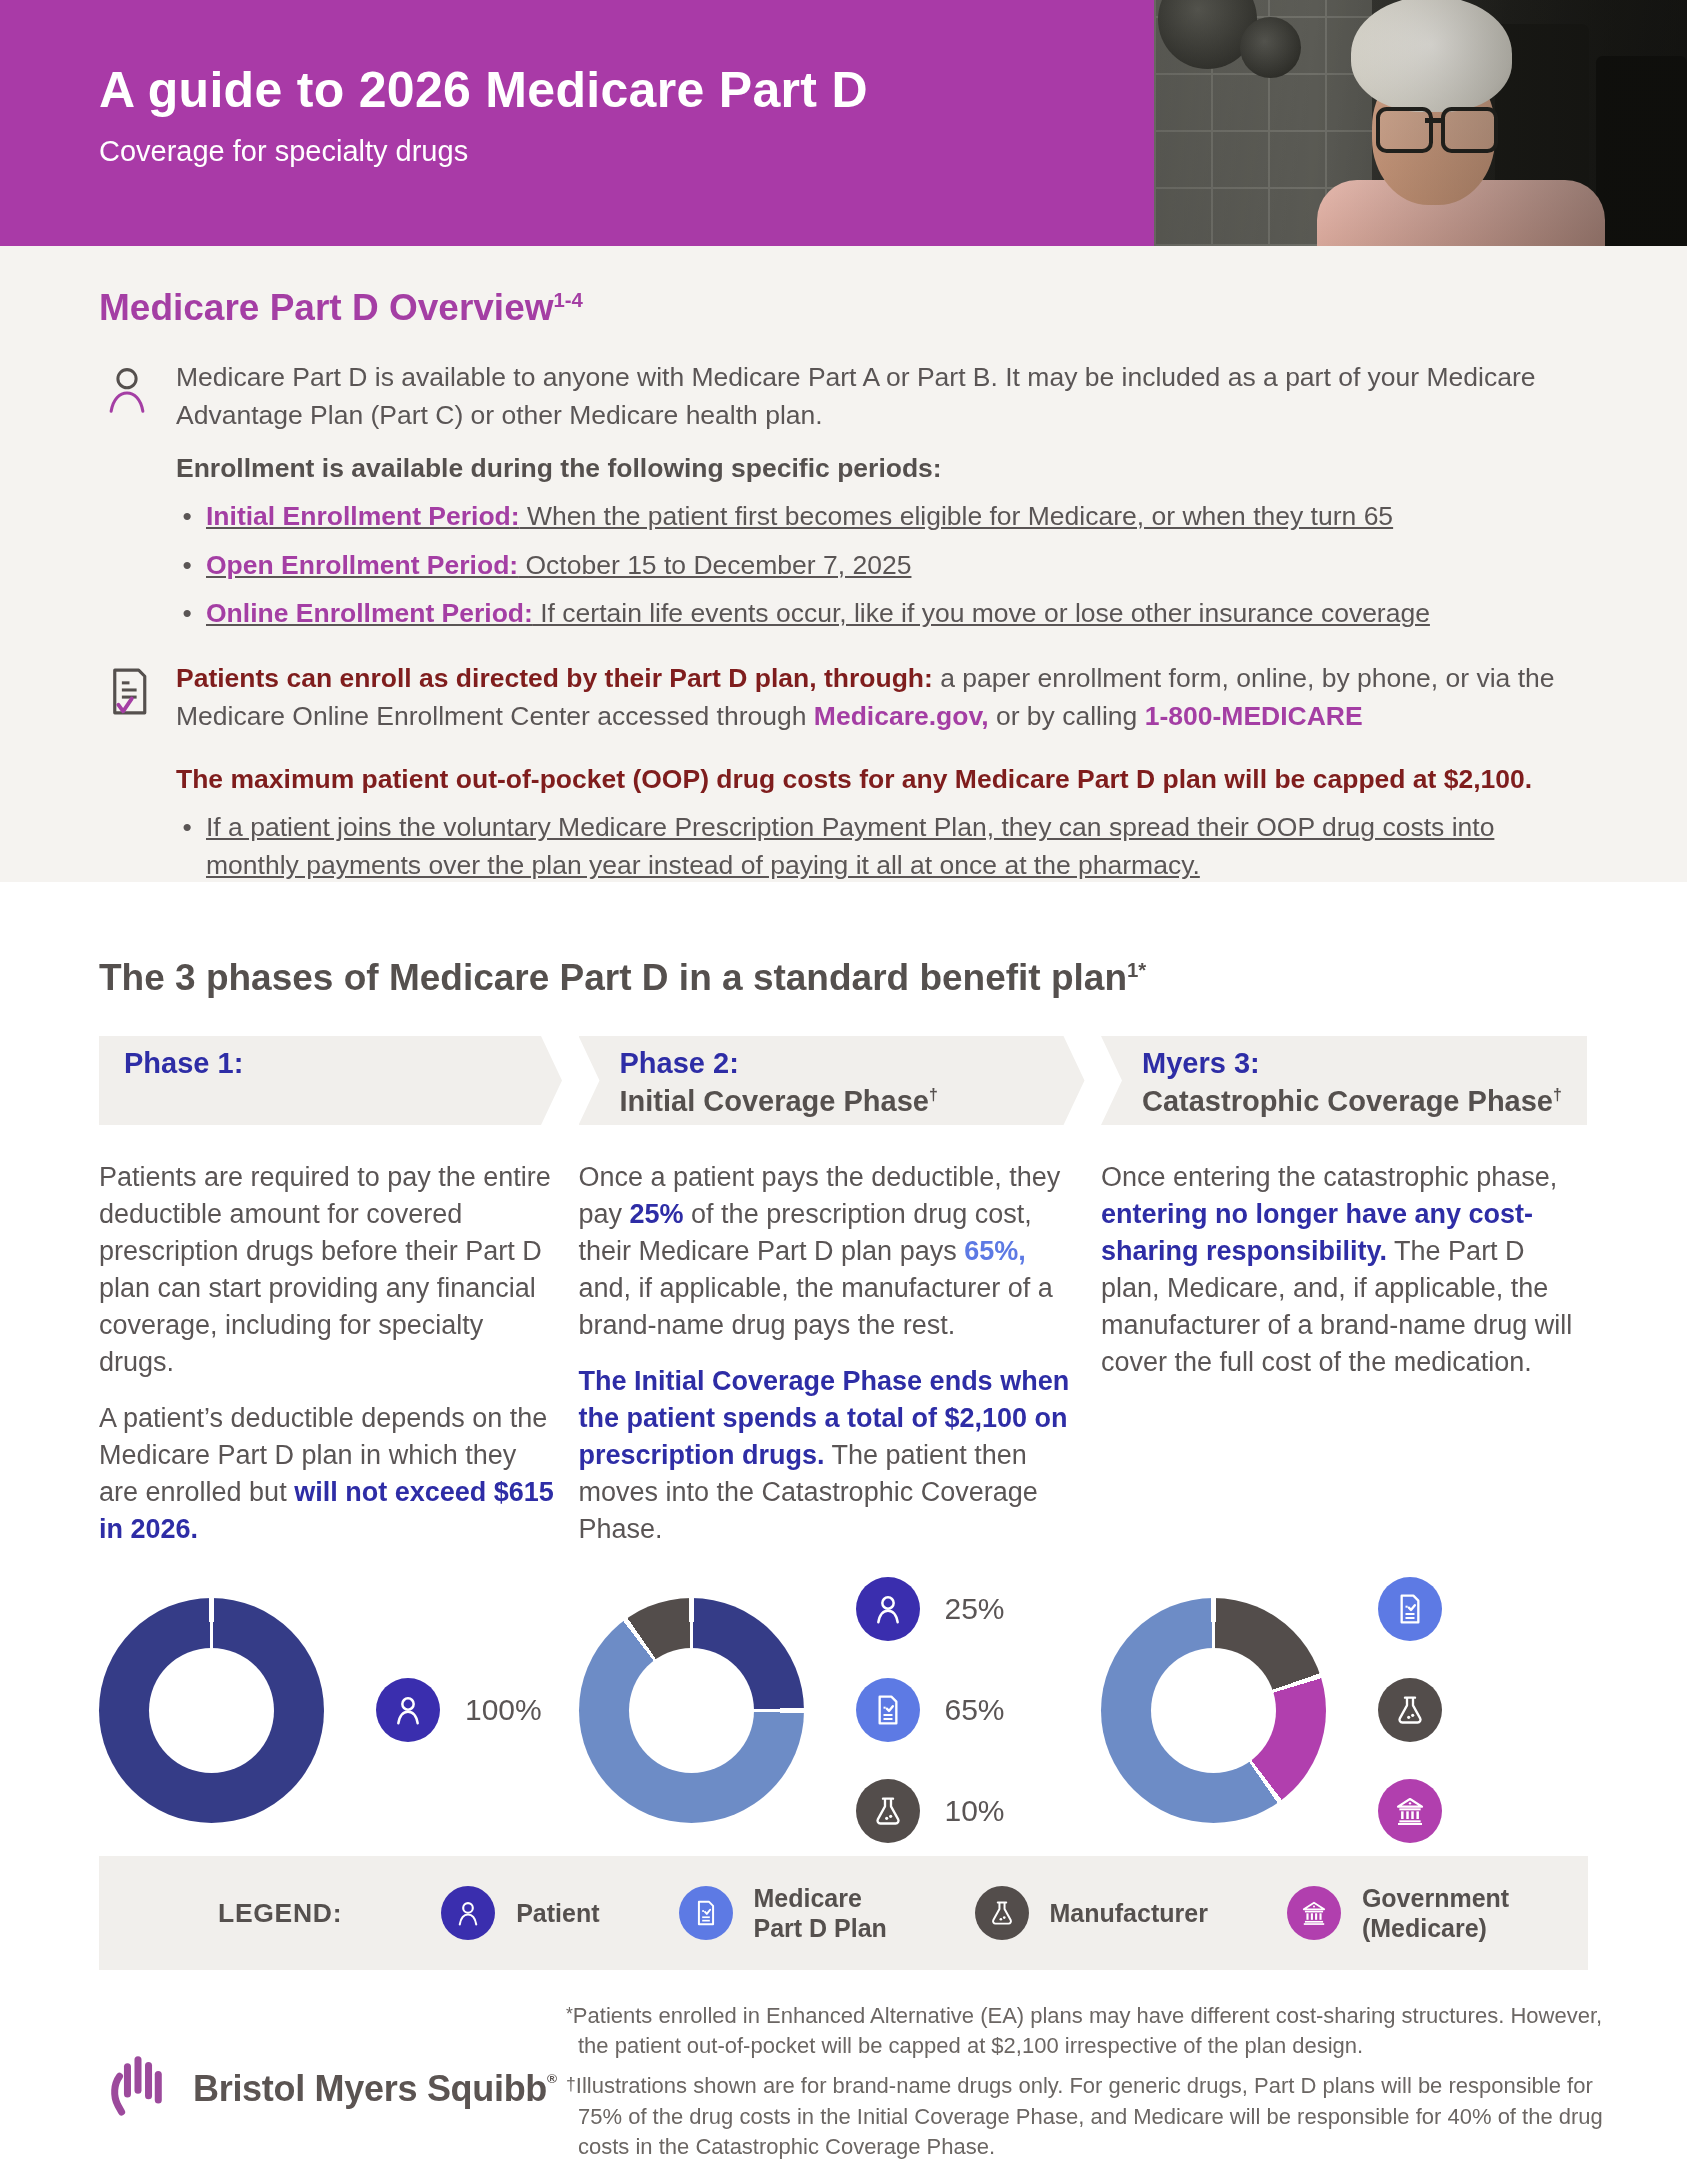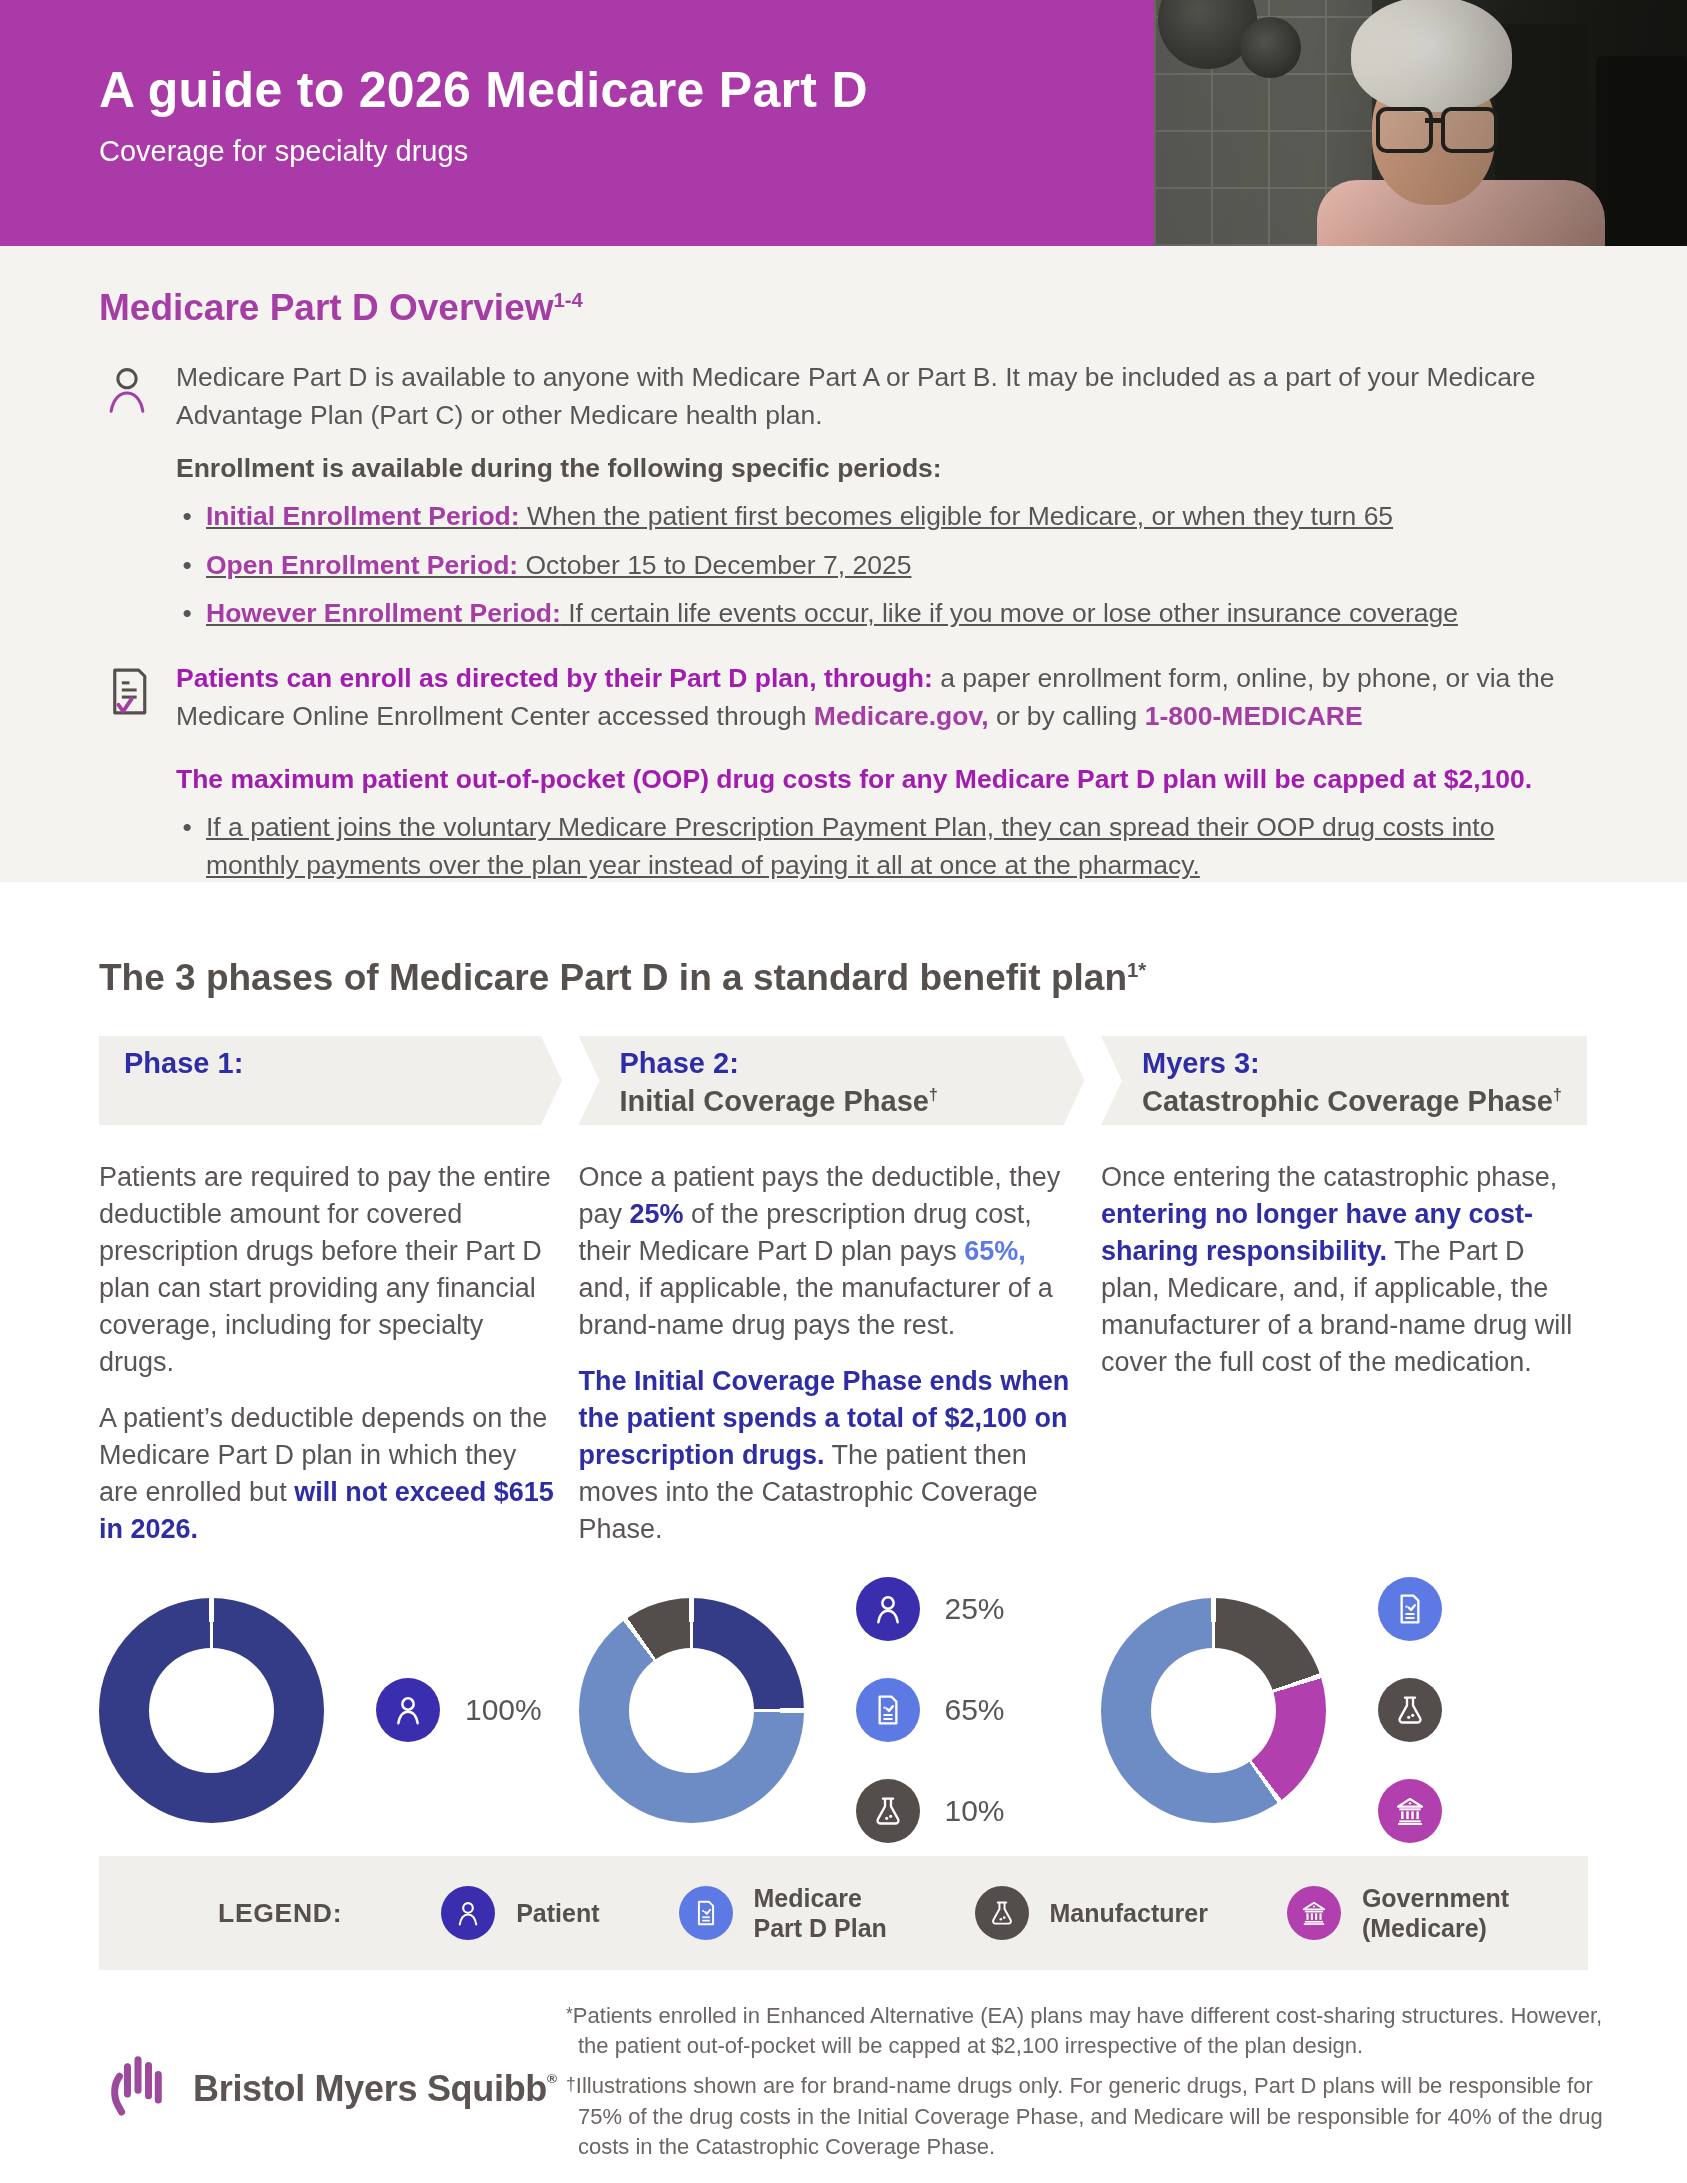--- a/index.html
+++ b/index.html
@@ -44,21 +44,21 @@
   .ov-row.r1{margin-top:29px;}
   .ov-row.r2{margin-top:26.5px;}
   .ov-row.r3{margin-top:25px;}
   .ov-icon{flex:0 0 77px;padding-top:2.6px;}
   .ov-body{flex:1;font-size:26.5px;line-height:38px;color:#5a5555;}
   .ov-lead{font-weight:700;color:#55504e;margin-top:14.6px;}
   .ov-bullets{list-style:none;margin:0;padding:0;}
   .ov-bullets li{position:relative;padding-left:30px;margin-top:10.6px;text-decoration:underline;}
   .ov-bullets li::before{content:"•";position:absolute;left:6.6px;color:#5a5555;}
   .purple{color:#a43ea4;font-weight:700;}
-  .gbold{font-weight:700;color:#a21caf;}
+  .gbold{font-weight:700;color:#7f1d1d;}
 
   
   .phases{position:absolute;top:883px;left:99px;width:1489px;}
   .ph-heading{margin-top:74px;font-size:37px;font-weight:700;color:#55504e;}
   .grid{margin-top:37px;display:grid;grid-template-columns:463px 506px 486px;column-gap:16.5px;
         grid-template-rows:89px 466px 238px;}
   .pbox{background:#f1efec;padding-top:8px;}
   .pbox.first{clip-path:polygon(0 0,calc(100% - 21px) 0,100% 50%,calc(100% - 21px) 100%,0 100%);padding-left:25px;}
   .pbox.mid{clip-path:polygon(0 0,calc(100% - 21px) 0,100% 50%,calc(100% - 21px) 100%,0 100%,21px 50%);padding-left:41px;}
   .pbox.last{clip-path:polygon(0 0,100% 0,100% 100%,0 100%,21px 50%);padding-left:41px;}
@@ -142,21 +142,21 @@
             <circle cx="12" cy="7.6" r="3.9" fill="none" stroke="#55504e" stroke-width="1.3"></circle>
             <path d="M5.2 21.5c.9-5.2 3.7-7.8 6.8-7.8s5.9 2.6 6.8 7.8" fill="none" stroke="#a43ea4" stroke-width="1.3" stroke-linecap="round"></path>
           </svg>
         </div>
         <div class="ov-body">
           <div>Medicare Part D is available to anyone with Medicare Part A or Part B. It may be included as a part of your Medicare Advantage Plan (Part C) or other Medicare health plan.</div>
           <div class="ov-lead">Enrollment is available during the following specific periods:</div>
           <ul class="ov-bullets">
             <li><span class="purple">Initial Enrollment Period:</span><span> When the patient first becomes eligible for Medicare, or when they turn 65</span></li>
             <li><span class="purple">Open Enrollment Period:</span><span> October 15 to December 7, 2025</span></li>
-            <li><span class="purple">However Enrollment Period:</span><span> If certain life events occur, like if you move or lose other insurance coverage</span></li>
+            <li><span class="purple">Online Enrollment Period:</span><span> If certain life events occur, like if you move or lose other insurance coverage</span></li>
           </ul>
         </div>
       </div>
 
       <div class="ov-row r2">
         <div class="ov-icon">
           <svg width="61" height="61" viewBox="0 0 24 24">
             <path d="M6.2 3.6h9.4l2.4 2.4v14.4H6.2z" fill="none" stroke="#55504e" stroke-width="1.25" stroke-linejoin="round"></path>
             <line x1="9" y1="8.6" x2="12" y2="8.6" stroke="#55504e" stroke-width="1.2"></line>
             <line x1="9" y1="11.4" x2="14.8" y2="11.4" stroke="#55504e" stroke-width="1.2"></line>

